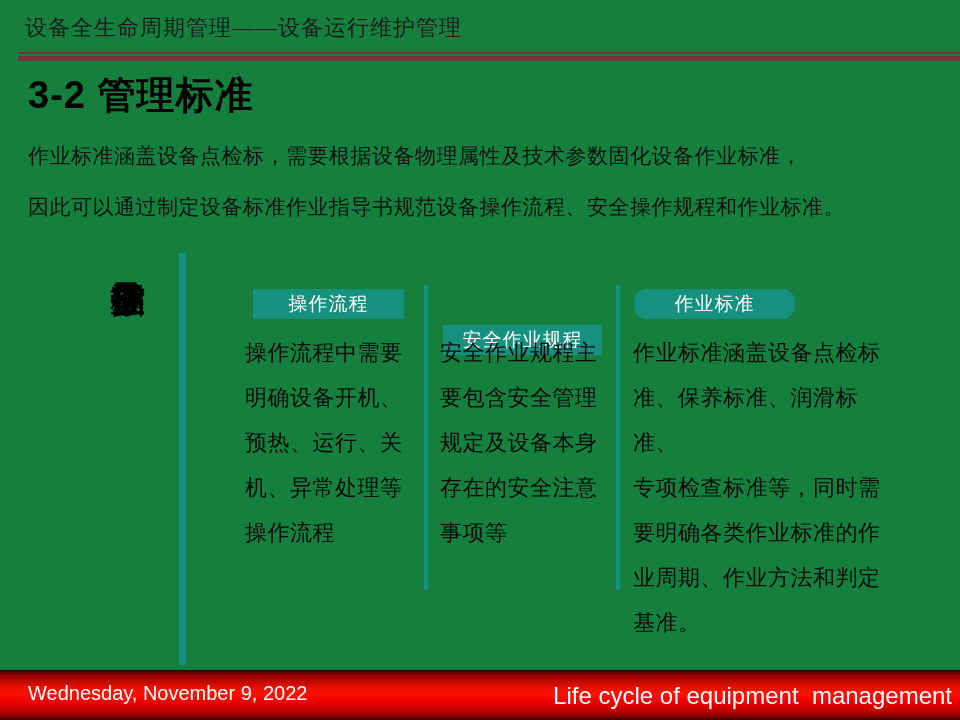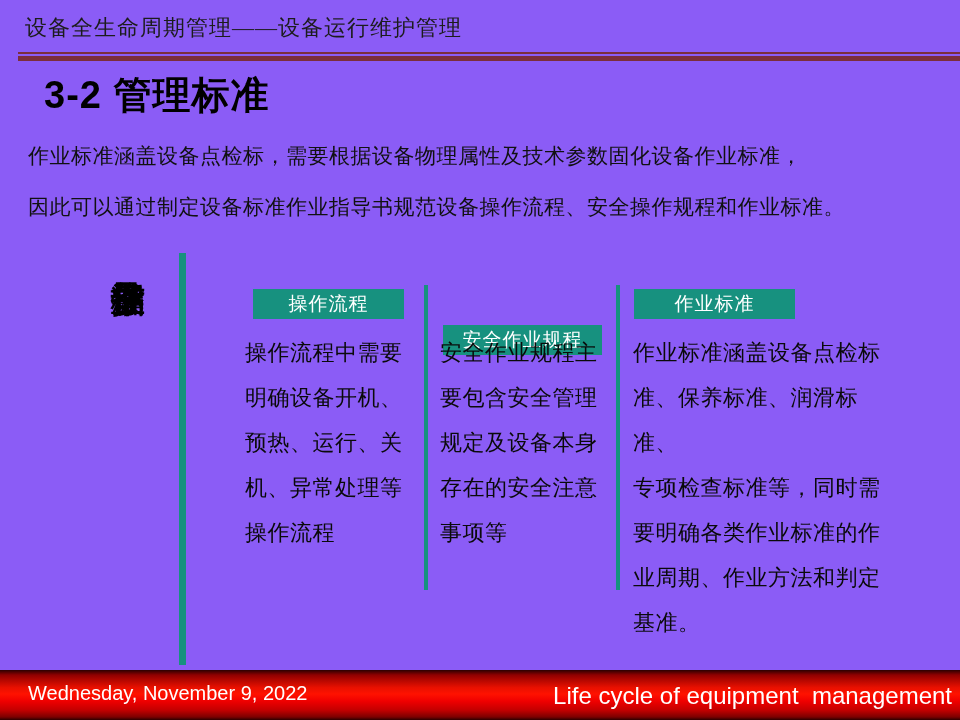--- a/index.html
+++ b/index.html
@@ -2,36 +2,36 @@
 <html><head>
 <meta charset="utf-8">
 <style>
   html,body{margin:0;padding:0;}
   body{
     width:960px;height:720px;
     background:#ffffff;
     font-family:"Liberation Sans",sans-serif;
     position:relative;overflow:hidden;
   }
-  .slide{position:absolute;inset:0;background:#8b5cf6;padding-left:15px;}
+  .slide{position:absolute;inset:0;background:#15803d;padding-left:15px;}
 
   
   .hdr-title{
     position:absolute;left:25px;top:13px;
     font-family:"Liberation Serif","DejaVu Serif",serif;
     font-size:22px;color:#1c1c1c;letter-spacing:1px;white-space:nowrap;
   }
   .hdr-rule-thin{position:absolute;left:18px;right:0;top:52px;height:2px;background:#7b2e3c;}
   .hdr-rule-thick{position:absolute;left:18px;right:0;top:56px;height:5px;background:#7b2e3c;}
 
   
   .page-title{
     position:absolute;left:28px;top:70px;
     font-size:38px;font-weight:bold;color:#000;
-    letter-spacing:1px;white-space:nowrap;margin-left:16px;
+    letter-spacing:1px;white-space:nowrap;
   }
 
   
   .intro{
     position:absolute;left:28px;top:130px;width:912px;
     font-size:21px;color:#111;line-height:51px;
     white-space:pre-line;letter-spacing:0.5px;
   }
 
   
@@ -95,21 +95,21 @@
   <div class="page-title">3-2 管理标准</div>
 
   <div class="intro">作业标准涵盖设备点检标，需要根据设备物理属性及技术参数固化设备作业标准，
 因此可以通过制定设备标准作业指导书规范设备操作流程、安全操作规程和作业标准。</div>
 
   <div class="side-label">设备标准作业指导书</div>
   <div class="side-bar" style="background: rgb(23, 145, 127);"></div>
 
   <div class="col-header c1" style="background: rgb(23, 145, 127);">操作流程</div>
   <div class="col-header c2" style="background: rgb(23, 145, 127);">安全作业规程</div>
-  <div class="col-header c3" style="background: rgb(23, 145, 127);">作业标准</div>
+  <div class="col-header c3" style="background: rgb(23, 145, 127); border-radius: 13px;">作业标准</div>
 
   <div class="col-sep s1" style="background: rgb(23, 145, 127);"></div>
   <div class="col-sep s2" style="background: rgb(23, 145, 127);"></div>
 
   <div class="col-body b1">操作流程中需要
 明确设备开机、
 预热、运行、关
 机、异常处理等
 操作流程</div>
   <div class="col-body b2">安全作业规程主

